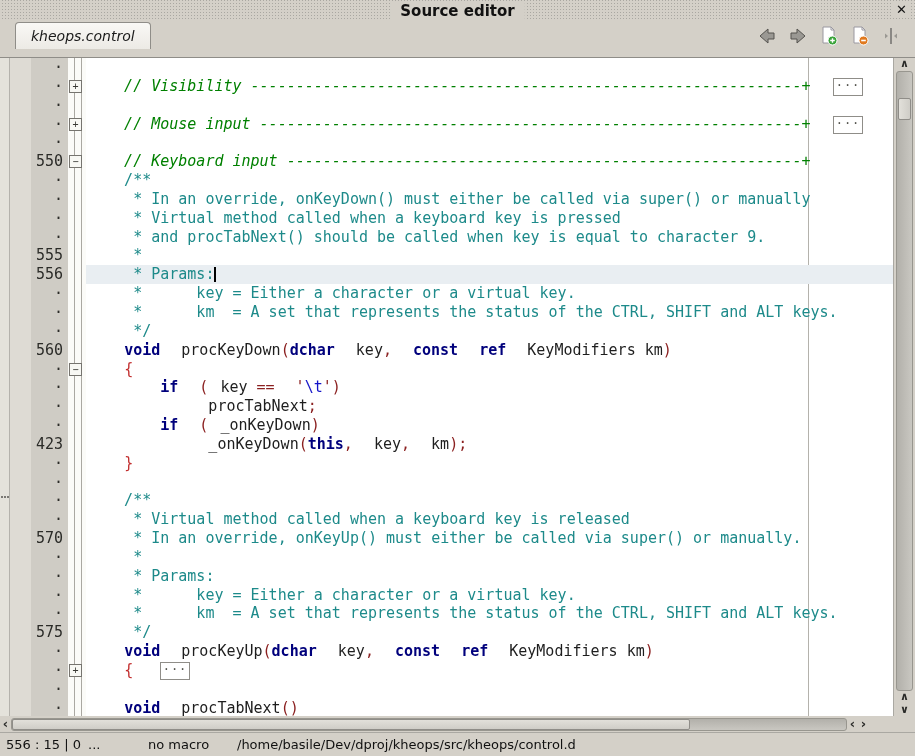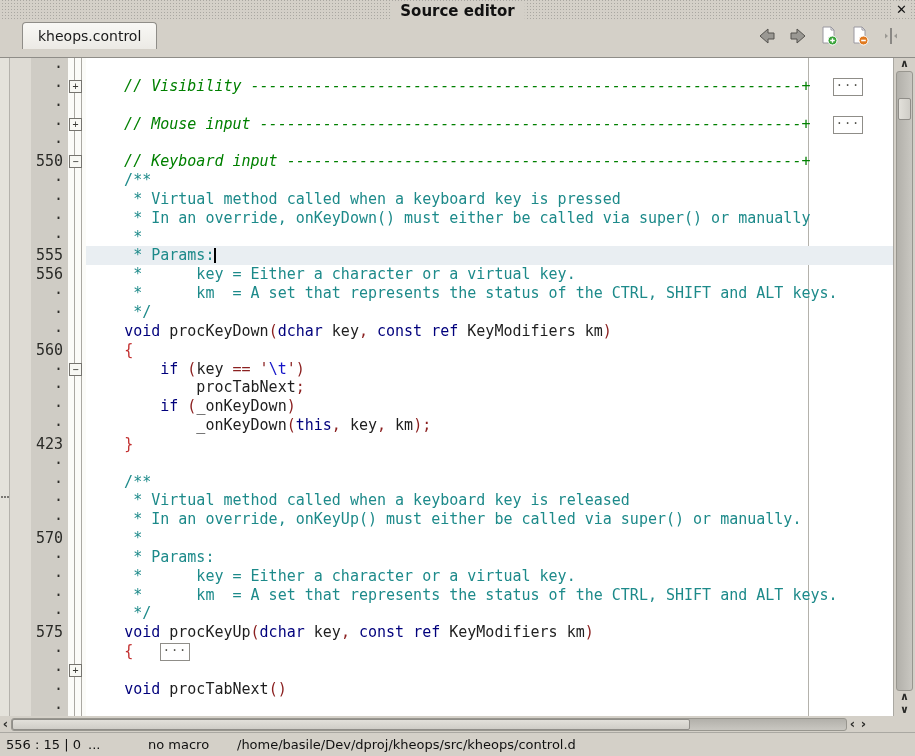--- a/index.html
+++ b/index.html
@@ -10,21 +10,21 @@
   
   .titlebar { position:absolute; top:0; left:0; right:0; height:20px;
     background-image:radial-gradient(circle,#a9a7a1 0.8px,transparent 0.9px);
     background-size:3px 3px; background-position:1px 2px; }
   .title { position:absolute; left:50%; top:2px; transform:translateX(-50%);
     background:#d4d0c8; padding:0 10px; font-size:15px; font-weight:600; color:#111; white-space:nowrap; }
   .close { position:absolute; right:5px; top:2px; font-size:13px; font-weight:bold; color:#111;
     background:#d4d0c8; padding:0 3px; cursor:default; }
 
   
-  .tabbar { position:absolute; top:20px; left:12px; right:0; height:37px; }
+  .tabbar { position:absolute; top:20px; left:5px; right:0; height:37px;font-style:italic; }
   .tab { position:absolute; left:10px; top:2px; height:26px; line-height:26px; padding:0 15px;
     border:1px solid #8f8d88; border-bottom:none; border-radius:4px 4px 0 0;
     background:linear-gradient(#f9f8f5,#eceae5); font-size:14px; color:#1a1a1a; }
   .tools { position:absolute; right:14px; top:6px; display:flex; gap:11px; align-items:center; }
   .tools span { display:inline-block; width:20px; height:20px; }
 
   
   .editor { position:absolute; top:57px; left:0; width:915px; height:659px; background:#fff;
     border-top:1px solid #8f8d88; overflow:hidden; }
   .leftstrip { position:absolute; left:0; top:0; bottom:0; width:9px; background:#e4e2db;
@@ -45,22 +45,22 @@
   
   .code { position:absolute; left:86px; top:0; right:22px; bottom:0; overflow:hidden; }
   .ruler { position:absolute; left:722px; top:0; bottom:0; width:1px; background:#b4b2ac; }
   .crow { position:relative; height:18.857px; line-height:18.857px; white-space:pre;
     font-family:"DejaVu Sans Mono","Liberation Mono",monospace; font-size:15px; padding-left:2px; }
   .cur { background:#e9eef2; }
   .caret { position:absolute; left:128px; top:2px; width:2px; height:15px; background:#000; }
   .ebox { position:absolute; top:1px; width:28px; height:16px; border:1px solid #8f8d88; background:#fff;
     color:#55554f; font-size:12px; line-height:13px; text-align:center; letter-spacing:1px; }
   .ebox.right { left:747px; } .ebox.inline { left:74px; }
-  .t-kw { color:#00007c; font-weight:normal;margin-top:12px; }
-  .t-id { color:#1e1e1e; }
+  .t-kw { color:#00007c; font-weight:bold;margin-top:12px; }
+  .t-id { color:#1e1e1e;margin-left:12px; }
   .t-ws { color:#1e1e1e; }
   .t-com { color:#008000; font-style:italic; }
   .t-doc { color:#1d8a8a; }
   .t-sym { color:#8b2020; }
   .t-brc { color:#c22f2f; }
   .t-str { color:#1414c8; }
 
   
   .vscroll { position:absolute; right:0; top:0; bottom:0; width:21px; background:#d4d0c8;
     border-left:1px solid #aaa8a2; display:flex; flex-direction:column; }
@@ -187,22 +187,23 @@
       </div>
     <div class="code" id="code">
       <div class="ruler"></div>
     <div class="crow"></div>
         <div class="crow"><span class="t-com">    // Visibility -------------------------------------------------------------+</span><span class="ebox right">···</span></div>
         <div class="crow"></div>
         <div class="crow"><span class="t-com">    // Mouse input ------------------------------------------------------------+</span><span class="ebox right">···</span></div>
         <div class="crow"></div>
         <div class="crow"><span class="t-com">    // Keyboard input ---------------------------------------------------------+</span></div>
         <div class="crow"><span class="t-doc">    /**</span></div>
+        <div class="crow"><span class="t-doc">     * In an override, onKeyDown() must either be called via super() or manually</span></div>
         <div class="crow"><span class="t-doc">     * Virtual method called when a keyboard key is pressed</span></div>
-        <div class="crow"><span class="t-doc">     * In an override, onKeyDown() must either be called via super() or manually</span></div>
+        <div class="crow"><span class="t-doc">     * and procTabNext() should be called when key is equal to character 9.</span></div>
         <div class="crow"><span class="t-doc">     *</span></div>
         <div class="crow cur"><span class="t-doc">     * Params:</span><span class="caret"></span></div>
         <div class="crow"><span class="t-doc">     *      key = Either a character or a virtual key.</span></div>
         <div class="crow"><span class="t-doc">     *      km  = A set that represents the status of the CTRL, SHIFT and ALT keys.</span></div>
         <div class="crow"><span class="t-doc">     */</span></div>
         <div class="crow"><span class="t-ws">    </span><span class="t-kw">void</span><span class="t-id"> procKeyDown</span><span class="t-sym">(</span><span class="t-kw">dchar</span><span class="t-id"> key</span><span class="t-sym">,</span><span class="t-id"> </span><span class="t-kw">const</span><span class="t-id"> </span><span class="t-kw">ref</span><span class="t-id"> KeyModifiers km</span><span class="t-sym">)</span></div>
         <div class="crow"><span class="t-ws">    </span><span class="t-brc">{</span></div>
         <div class="crow"><span class="t-ws">        </span><span class="t-kw">if</span><span class="t-id"> </span><span class="t-sym">(</span><span class="t-id">key </span><span class="t-sym">==</span><span class="t-id"> </span><span class="t-sym">'</span><span class="t-str">\t</span><span class="t-sym">'</span><span class="t-sym">)</span></div>
         <div class="crow"><span class="t-id">            procTabNext</span><span class="t-sym">;</span></div>
         <div class="crow"><span class="t-ws">        </span><span class="t-kw">if</span><span class="t-id"> </span><span class="t-sym">(</span><span class="t-id">_onKeyDown</span><span class="t-sym">)</span></div>

